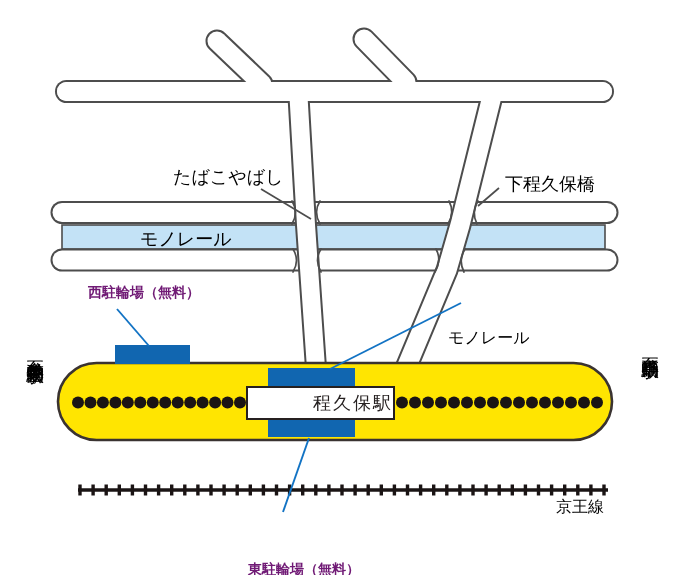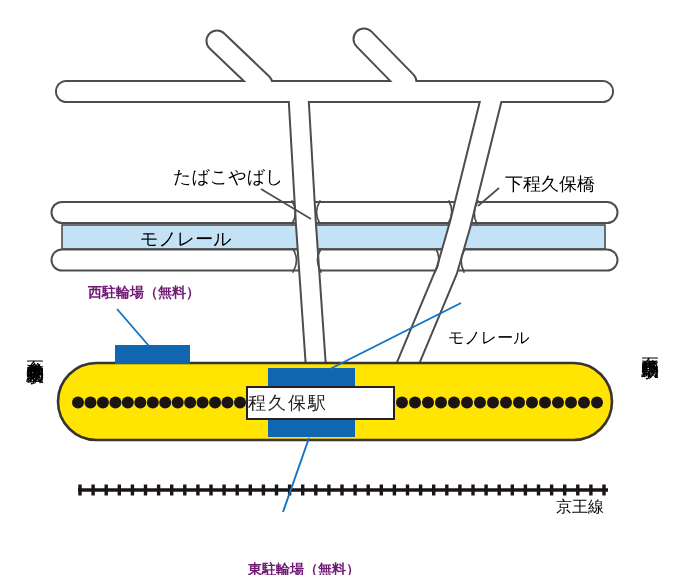--- a/index.html
+++ b/index.html
@@ -5,21 +5,21 @@
   html,body{margin:0;padding:0;background:#ffffff;}
   #stage{position:relative;width:690px;height:575px;background:#fff;overflow:hidden;
          font-family:"Liberation Sans","DejaVu Sans",sans-serif;}
   #map-svg{position:absolute;left:0;top:0;}
   .lbl{position:absolute;line-height:1.15;white-space:nowrap;color:#000000;}
   .lbl-sm{font-size:18px;}
   .lbl-blue{font-size:14px;font-weight:bold;color:#701a75;}
   .lbl-vert{writing-mode:vertical-rl;text-orientation:upright;font-size:17.5px;letter-spacing:1px;}
   .station-box{position:absolute;left:246px;top:386px;width:149px;height:34px;
                background:#fff;border:2.4px solid #262020;box-sizing:border-box;
-               display:flex;align-items:center;justify-content:flex-start;
+               display:flex;align-items:center;justify-content:flex-end;
                font-size:18px;color:#262121;letter-spacing:2px;}
 </style>
 </head>
 <body>
 
 <div id="stage">
 
   <svg id="map-svg" width="690" height="575" viewBox="0 0 690 575">
 
     <rect x="62" y="225" width="543" height="24" stroke="#4d4d4d" stroke-width="1.6" fill="#c3e2f6"></rect>

